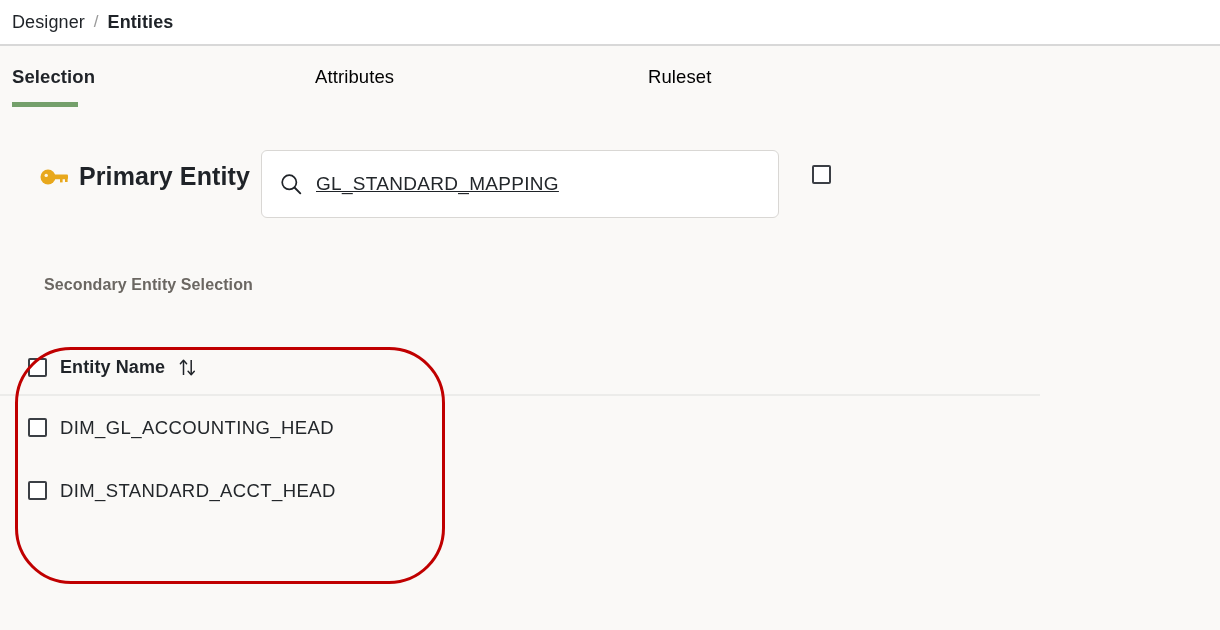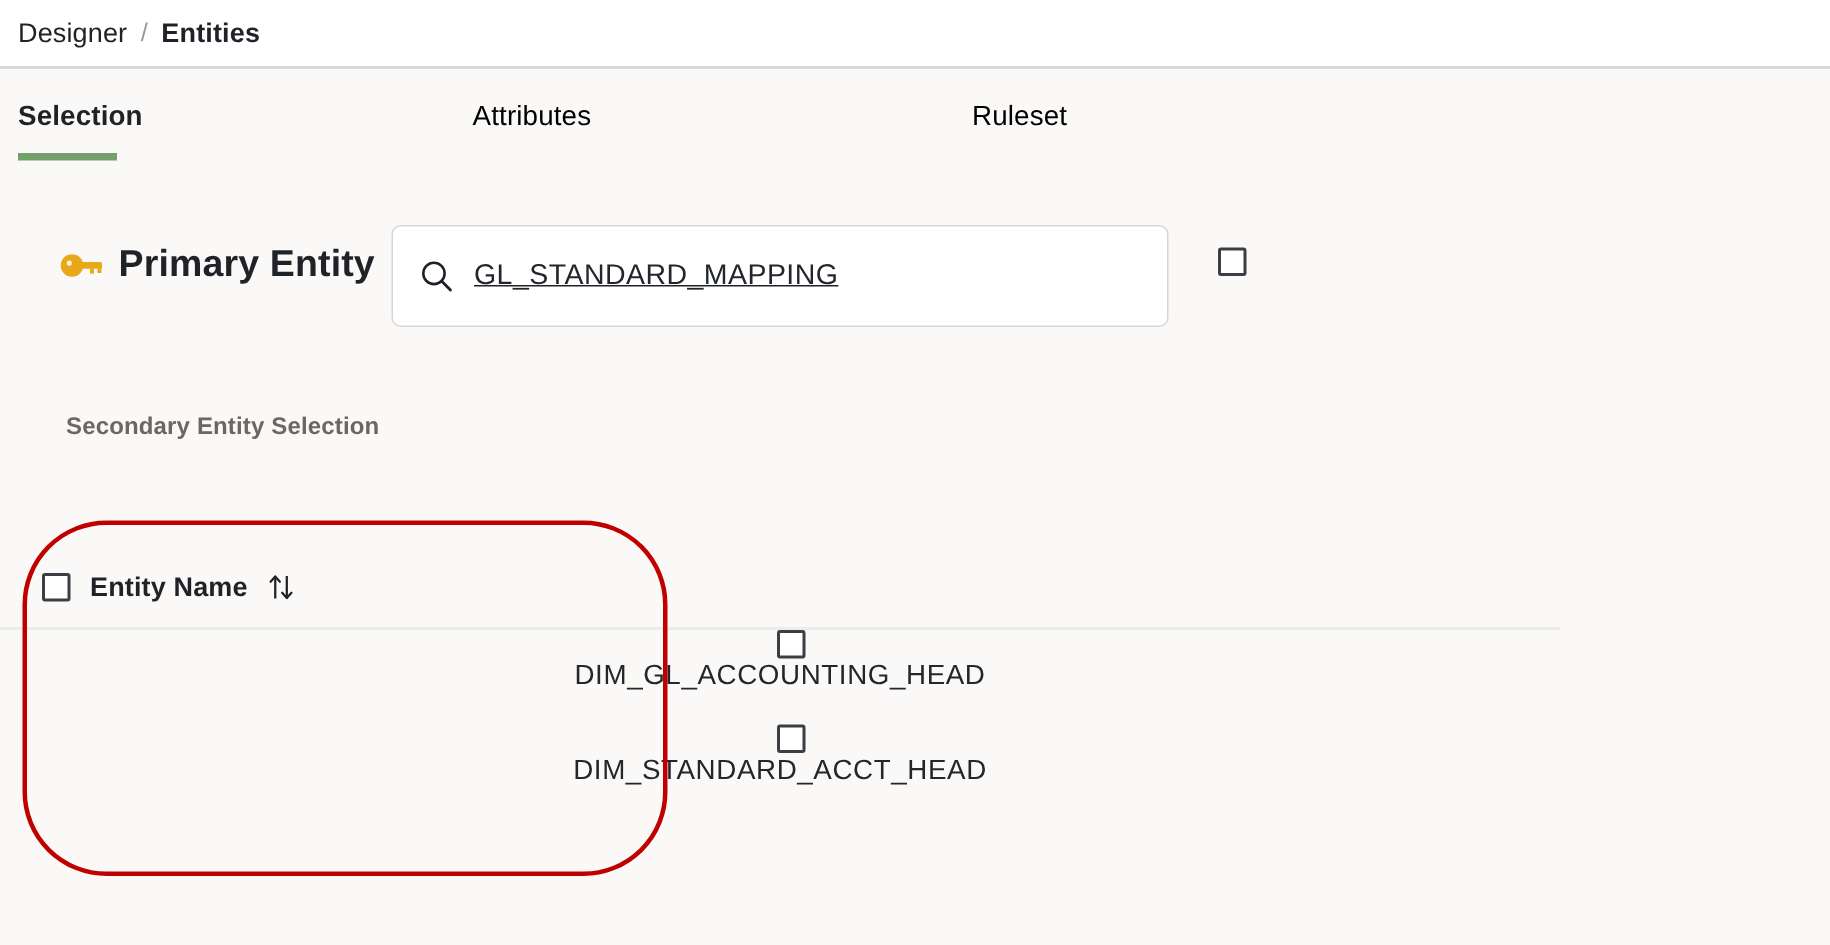--- a/index.html
+++ b/index.html
@@ -154,21 +154,21 @@
     font-weight: 700;
     color: #6b6762;
     letter-spacing: .1px;
     margin-left: 32px;
   }
 
   
   .table {
     position: absolute;
     left: 0;
-    top: 364px;
+    top: 340px;
     width: 1040px;
   }
   .table-header {
     height: 54px;
     display: flex;
     align-items: center;
     border-bottom: 2px solid #ececea;
   }
   .col-check {
     width: 60px;
@@ -190,21 +190,20 @@
   }
   .sort-icon {
     width: 17px;
     height: 19px;
     display: block;
   }
   .table-row {
     height: 63px;
     display: flex;
     align-items: center;
-    flex-direction: column;
   }
   .cell-name {
     font-size: 18.5px;
     color: #23272b;
     letter-spacing: .4px;
   }
 
   
   .annotation {
     position: absolute;

